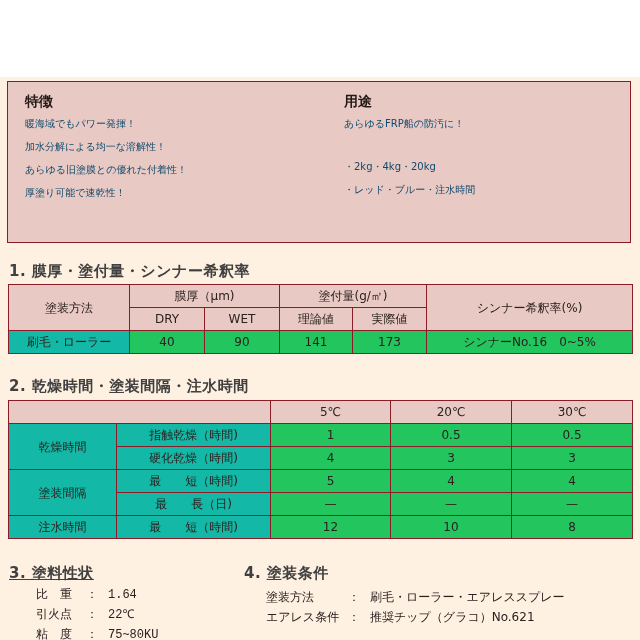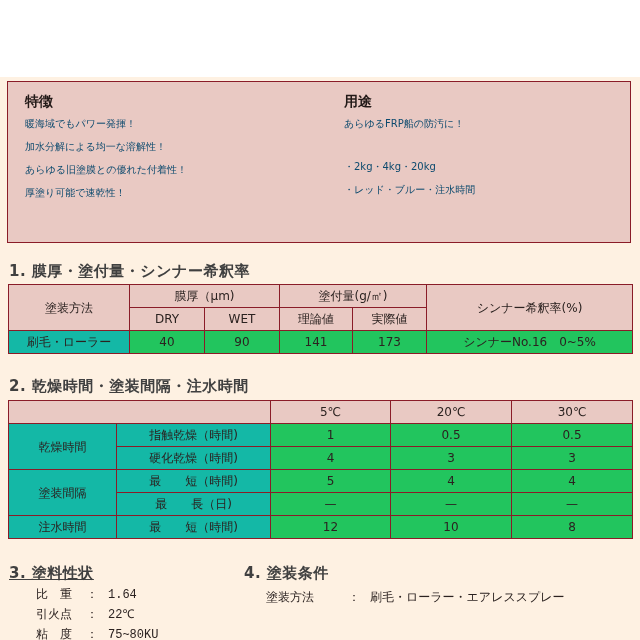--- a/index.html
+++ b/index.html
@@ -160,15 +160,18 @@
     <div class="row">
       <span style="width:50px">粘　度</span><span style="width:22px">：</span><span>75~80KU</span>
     </div>
   </div>
 
   <div class="section-title" style="left:244px; top:487px;">4. 塗装条件</div>
   <div class="props" style="left:266px; top:510px;">
     <div class="row">
       <span style="width:82px">塗装方法</span><span style="width:22px">：</span><span>刷毛・ローラー・エアレススプレー</span>
     </div>
+    <div class="row">
+      <span style="width:82px">エアレス条件</span><span style="width:22px">：</span><span>推奨チップ（グラコ）No.621</span>
+    </div>
   </div>
 
 </div>
 
 </body></html>

